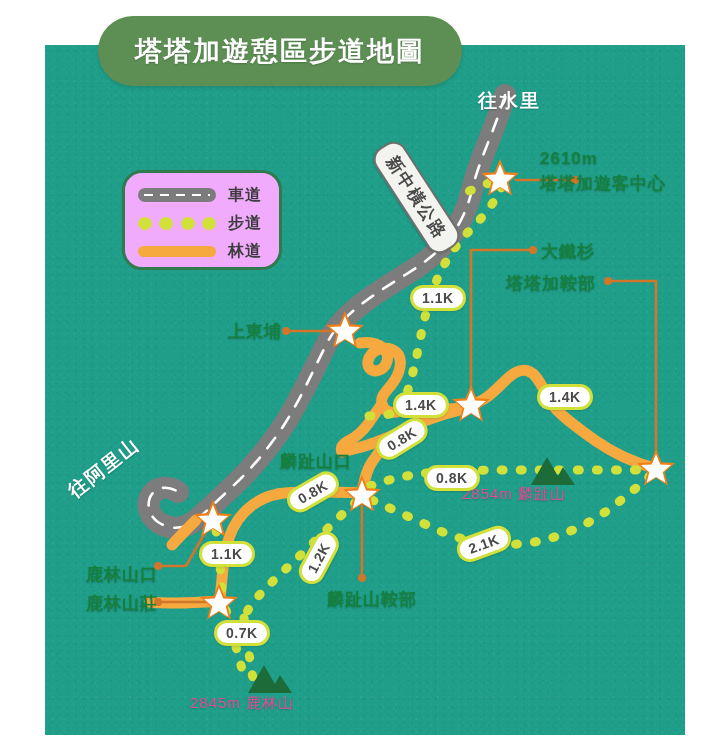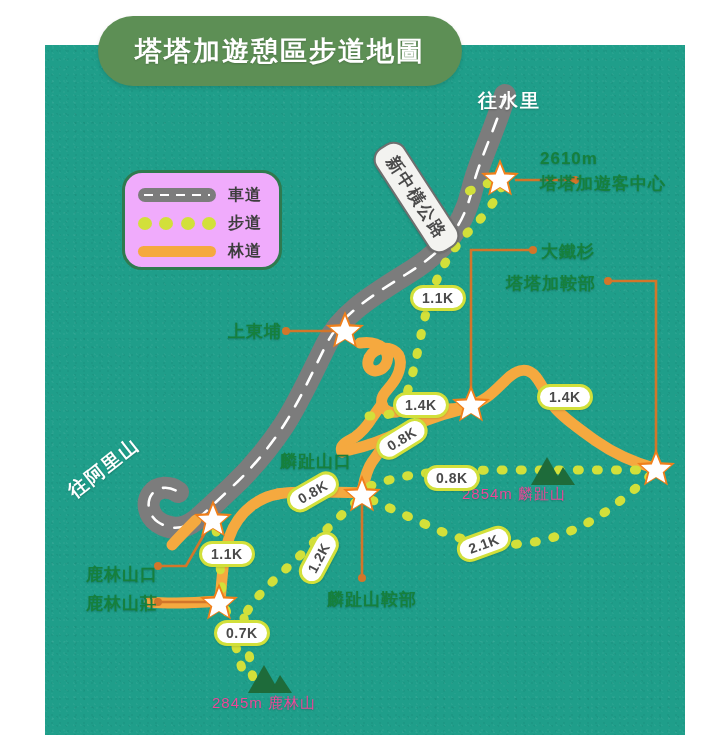--- a/index.html
+++ b/index.html
@@ -240,21 +240,21 @@
       <div class="lbl" style="left: 86px; top: 592px;">鹿林山莊</div>
       <div class="peak" style="left: 523px; top: 455px;"><svg width="56" height="34" viewBox="0 0 56 34">
           <path d="M24 2 L40 30 L8 30 Z" fill="#1e6b3a"></path>
           <path d="M40 12 L52 30 L30 30 Z" fill="#1e6b3a"></path>
         </svg></div>
       <div class="peak-txt" style="left: 462px; top: 485px;">2854m 麟趾山</div>
       <div class="peak" style="left: 240px; top: 663px;"><svg width="56" height="34" viewBox="0 0 56 34">
           <path d="M24 2 L40 30 L8 30 Z" fill="#1e6b3a"></path>
           <path d="M40 12 L52 30 L30 30 Z" fill="#1e6b3a"></path>
         </svg></div>
-      <div class="peak-txt" style="left: 212px; top: 694px;">2845m 鹿林山</div>
+      <div class="peak-txt" style="left: 190px; top: 694px;">2845m 鹿林山</div>
       <div class="dist" style="left: 410px; top: 285px;">1.1K</div>
       <div class="dist" style="left: 393px; top: 392px;">1.4K</div>
       <div class="dist" style="left: 537px; top: 384px;">1.4K</div>
       <div class="dist" style="left: 374px; top: 426px; transform: rotate(-32deg);">0.8K</div>
       <div class="dist" style="left: 424px; top: 465px;">0.8K</div>
       <div class="dist" style="left: 285px; top: 479px; transform: rotate(-30deg);">0.8K</div>
       <div class="dist" style="left: 456px; top: 531px; transform: rotate(-20deg);">2.1K</div>
       <div class="dist" style="left: 291px; top: 545px; transform: rotate(-62deg);">1.2K</div>
       <div class="dist" style="left: 199px; top: 541px;">1.1K</div>
       <div class="dist" style="left: 214px; top: 620px;">0.7K</div>

